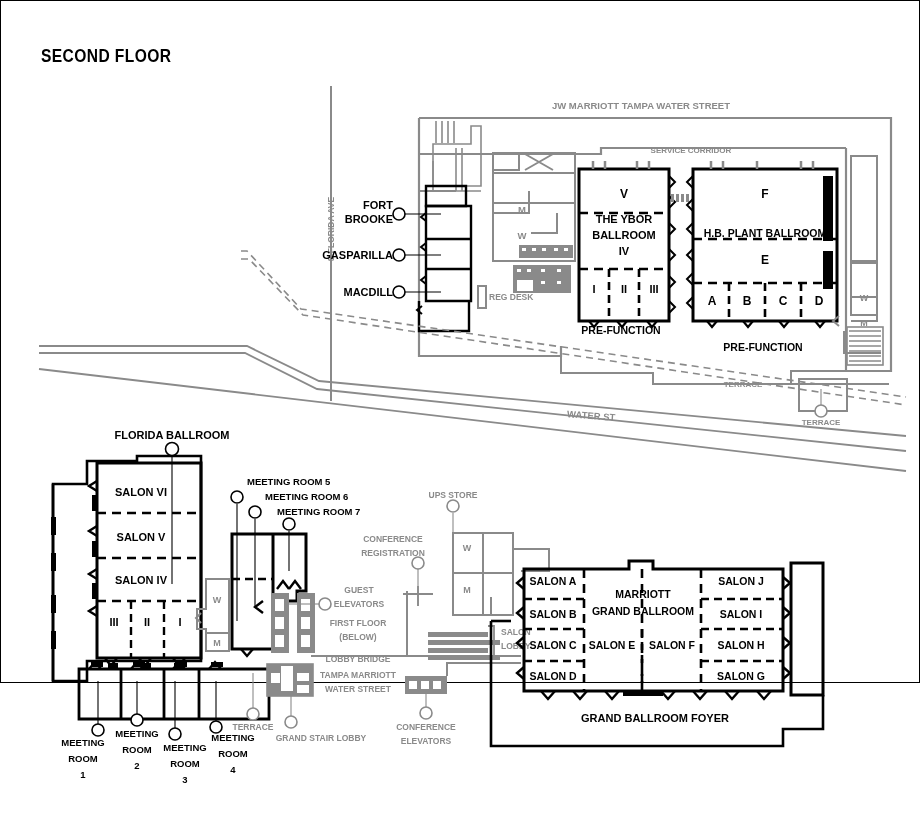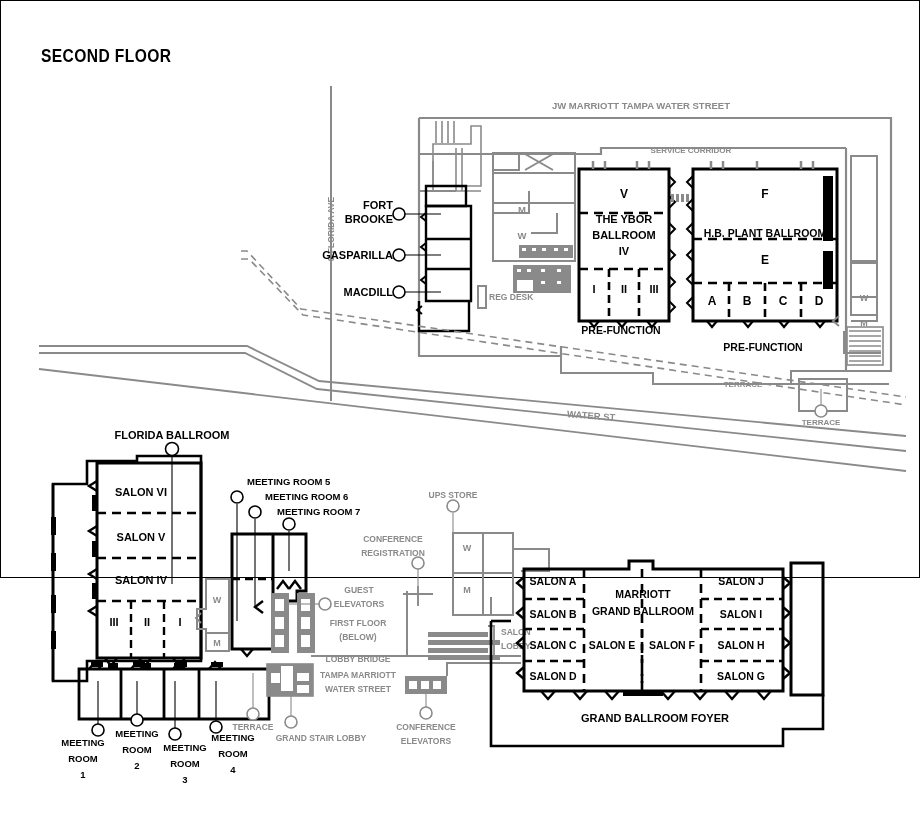--- a/index.html
+++ b/index.html
@@ -2,21 +2,21 @@
 <html><head>
 <meta charset="utf-8">
 <title>Second Floor Plan</title>
 <style>
   html,body{margin:0;padding:0;background:#fff;}
   body{
     font-family:"Liberation Sans", sans-serif;
     width:922px;height:825px;overflow:hidden;
   }
   #frame{
-    position:relative;width:920px;height:578px;
+    position:relative;width:920px;height:683px;
     border:1px solid #000;box-sizing:border-box;background:#fff;
   }
   #page-title{
     position:absolute;left:40px;top:44px;
     font-size:19px;font-weight:bold;letter-spacing:0.5px;
     font-family:"Liberation Sans Narrow","Liberation Sans",sans-serif;
     transform:scaleX(0.82);transform-origin:left center;
     color:#000;white-space:nowrap;
   }
   svg{position:absolute;left:0;top:0;}

